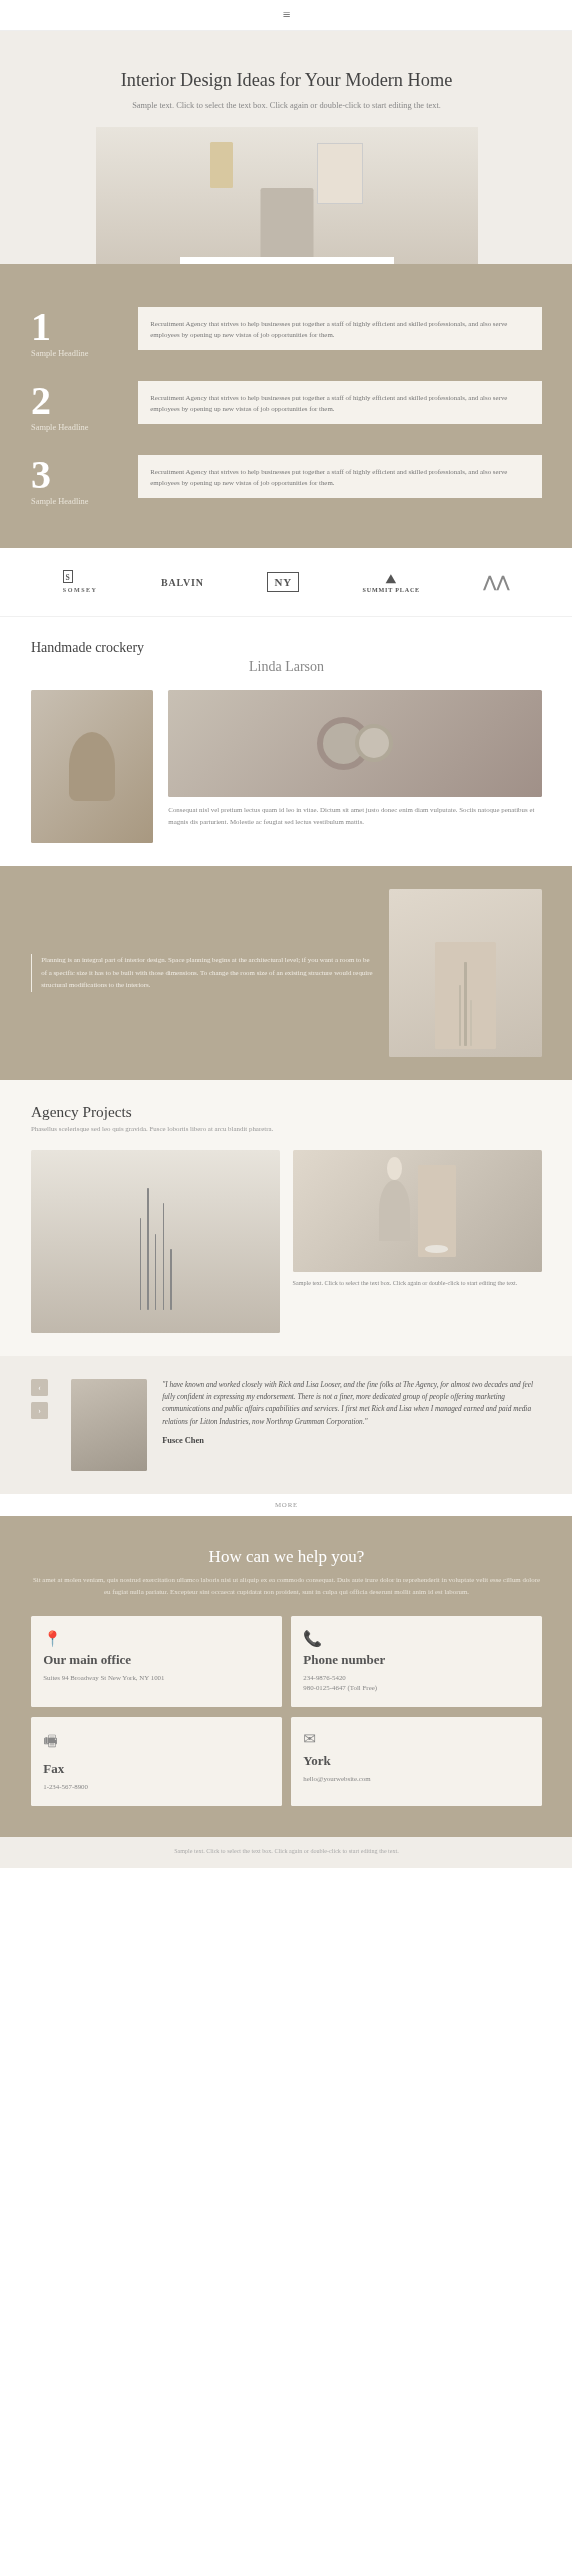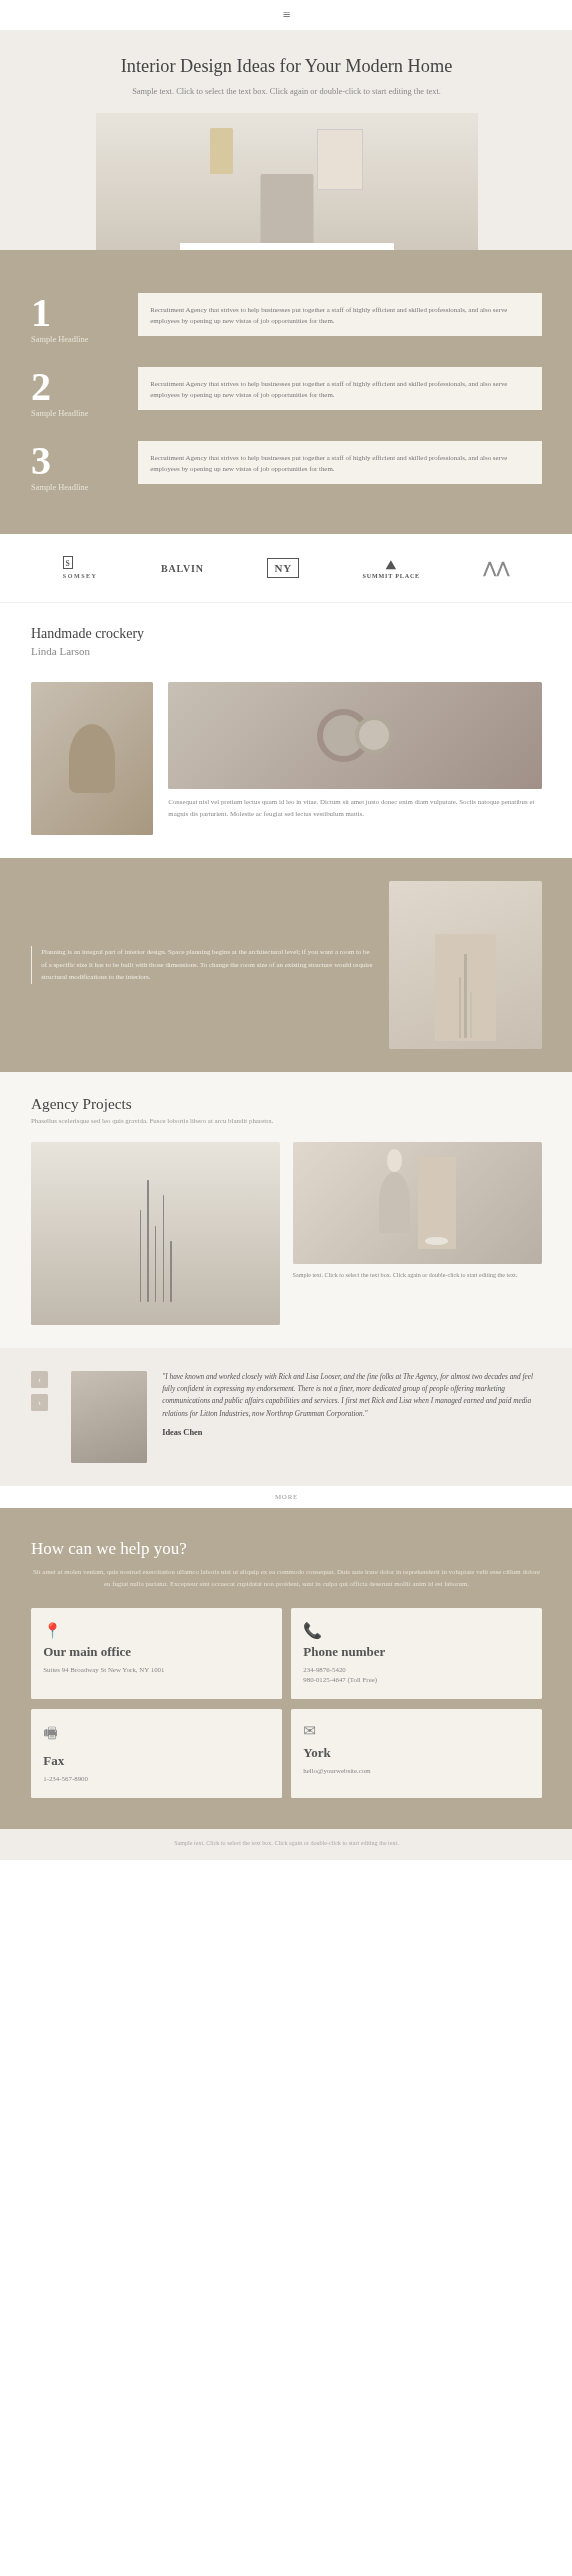--- a/index.html
+++ b/index.html
@@ -3,21 +3,21 @@
   <meta charset="utf-8">
   <style>
     * { margin: 0; padding: 0; box-sizing: border-box; }
     body { font-family: 'Georgia', serif; background: #fff; width: 573px; }
 
     
     .nav { display: flex; justify-content: center; align-items: center; height: 31px; background: #fff; border-bottom: 0.8px solid #eee; }
     .nav-hamburger { font-size: 13.7px; cursor: pointer; color: #555; }
 
     
-    .hero { background: #f0ede8; text-align: center; padding: 25px 46px 0; }
+    .hero { background: #f0ede8; text-align: center; padding: 39px 46px 0; }
     .hero-title { font-size: 18.3px; color: #444; margin-bottom: 7.6px; font-weight: 400; }
     .hero-subtitle { font-size: 8.4px; color: #888; margin-bottom: 15.3px; line-height: 1.6; }
     .hero-image { width: 100%; max-width: 382px; height: 137px; background: #e0dbd2; margin: 0 auto; display: block; position: relative; overflow: hidden; }
 
     
     .numbered-section { background: #b5aa95; padding: 31px 0; }
     .numbered-item { display: flex; align-items: flex-start; padding: 11.5px 31px; }
     .num-left { min-width: 107px; }
     .num-digit { font-size: 40px; color: #fff; font-weight: 700; line-height: 1; }
     .num-label { font-size: 8.4px; color: #e8e3d8; margin-top: 2px; }
@@ -26,21 +26,21 @@
 
     
     .logos { display: flex; align-items: center; justify-content: space-around; padding: 21.4px 31px; background: #fff; border-bottom: 0.8px solid #f0f0f0; }
     .logo-item { font-size: 10px; color: #555; font-weight: 700; letter-spacing: 0.8px; }
     .logo-item.outlined { border: 0.8px solid #555; padding: 3.1px 6.1px; font-size: 11px; }
     .logo-item.mountain { font-size: 15.3px; color: #888; }
 
     
     .crockery { padding: 23px 31px; background: #fff; }
     .crockery h2 { font-size: 14px; color: #444; font-weight: 400; margin-bottom: 3.1px; }
-    .crockery-author { font-size: 11px; color: #888; margin-bottom: 25px; }
+    .crockery-author { font-size: 14px; color: #888; margin-bottom: 15px; text-align: center; }
     .crockery-grid { display: flex; gap: 15.3px; }
     .crockery-left { width: 122px; }
     .crockery-img { width: 122px; height: 153px; background: #c5b9a8; border-radius: 1.5px; overflow: hidden; }
     .crockery-img-placeholder { width: 100%; height: 100%; background: linear-gradient(135deg, #c8bfb2 0%, #a89880 100%); }
     .crockery-right { flex: 1; display: flex; flex-direction: column; gap: 7.6px; }
     .crockery-photo { width: 100%; height: 107px; background: #d4ccc0; border-radius: 1.5px; }
     .crockery-text { font-size: 6.9px; color: #888; line-height: 1.6; }
 
     
     .planning { background: #b5aa95; display: flex; align-items: center; gap: 15.3px; padding: 23px 31px; }
@@ -69,21 +69,21 @@
     .t-nav-btn { width: 17px; height: 17px; background: #c8c0b4; border-radius: 1.5px; cursor: pointer; display: flex; align-items: center; justify-content: center; font-size: 7.6px; color: #fff; }
     .testimonial-avatar { width: 76px; height: 92px; background: #c8c0b4; border-radius: 1.5px; flex-shrink: 0; overflow: hidden; }
     .testimonial-avatar-inner { width: 100%; height: 100%; background: linear-gradient(160deg, #c8c0b4 0%, #a0988c 100%); }
     .testimonial-content { flex: 1; }
     .testimonial-quote { font-size: 7.3px; color: #555; line-height: 1.7; font-style: italic; margin-bottom: 7.6px; }
     .testimonial-name { font-size: 8.4px; color: #444; font-weight: 700; }
     .more-link { text-align: center; font-size: 6.9px; color: #999; padding: 7.6px; letter-spacing: 0.8px; }
 
     
     .contact { background: #b5aa95; padding: 31px; }
-    .contact-title { text-align: left; font-size: 17px; color: #fff; font-weight: 400; margin-bottom: 7.6px; }
+    .contact-title { text-align: center; font-size: 17px; color: #fff; font-weight: 400; margin-bottom: 7.6px; }
     .contact-desc { text-align: center; font-size: 6.9px; color: #e8e3d8; line-height: 1.7; margin-bottom: 18.3px; }
     .contact-grid { display: grid; grid-template-columns: 1fr 1fr; gap: 9.2px; }
     .contact-card { background: #f5f2ec; padding: 13.7px 12.2px; border-radius: 1.5px; }
     .contact-icon { font-size: 15.3px; color: #888; margin-bottom: 4.6px; }
     .contact-card-title { font-size: 13px; color: #555; font-weight: 700; margin-bottom: 4.6px; }
     .contact-card-info { font-size: 6.9px; color: #888; line-height: 1.5; }
 
     
     .footer { background: #f0ede8; padding: 10.7px; text-align: center; font-size: 6.1px; color: #aaa; line-height: 1.6; }
   </style>
@@ -224,21 +224,21 @@
 <section class="testimonial">
   <div class="testimonial-nav">
     <div class="t-nav-btn">‹</div>
     <div class="t-nav-btn">›</div>
   </div>
   <div class="testimonial-avatar">
     <div class="testimonial-avatar-inner"></div>
   </div>
   <div class="testimonial-content">
     <p class="testimonial-quote">"I have known and worked closely with Rick and Lisa Looser, and the fine folks at The Agency, for almost two decades and feel fully confident in expressing my endorsement. There is not a finer, more dedicated group of people offering marketing communications and public affairs capabilities and services. I first met Rick and Lisa when I managed earned and paid media relations for Litton Industries, now Northrop Grumman Corporation."</p>
-    <p class="testimonial-name">Ideas Chen</p>
+    <p class="testimonial-name">Fusce Chen</p>
   </div>
 </section>
 <div class="more-link">MORE</div>
 
 <section class="contact">
   <h2 class="contact-title">How can we help you?</h2>
   <p class="contact-desc">Sit amet at molen veniam, quis nostrud exercitation ullamco laboris nisi ut aliquip ex ea commodo consequat. Duis aute irure dolor in reprehenderit in voluptate velit esse cillum dolore eu fugiat nulla pariatur. Excepteur sint occaecat cupidatat non proident, sunt in culpa qui officia deserunt mollit anim id est laborum.</p>
   <div class="contact-grid">
     <div class="contact-card">
       <div class="contact-icon">📍</div>

